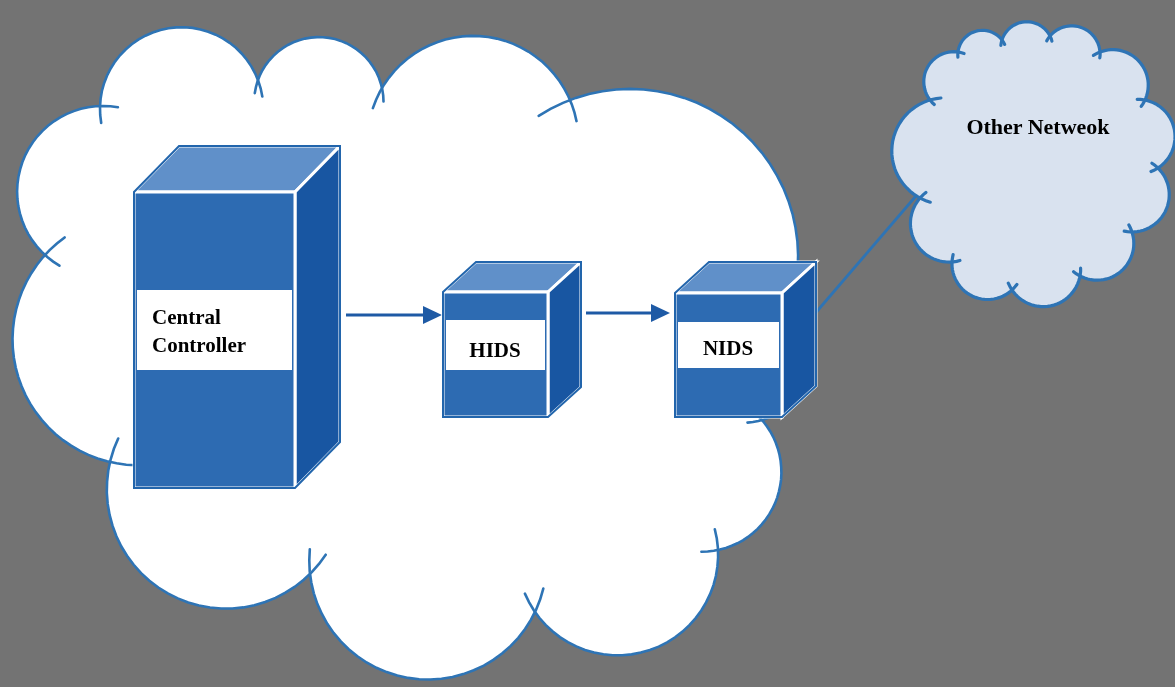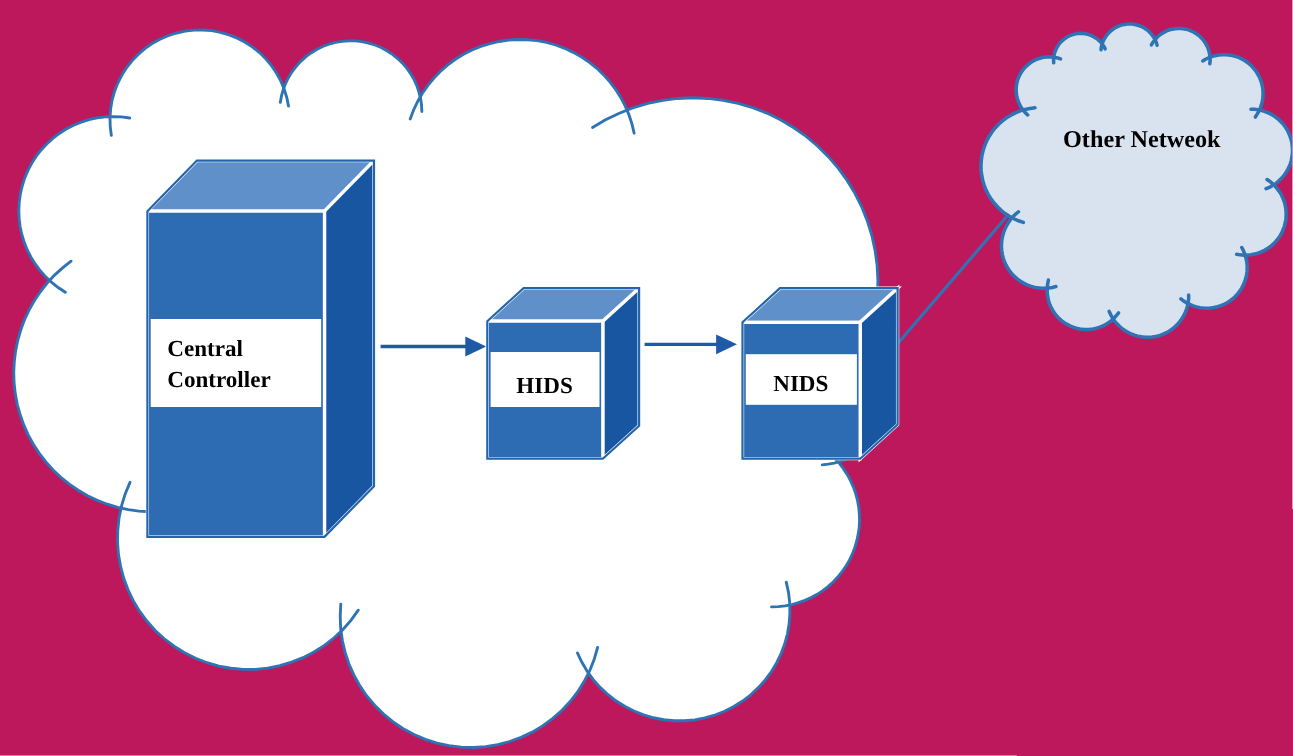--- a/index.html
+++ b/index.html
@@ -4,21 +4,21 @@
 <style>
   html, body {
     margin: 0;
     padding: 0;
     background: #ffffff;
   }
   .stage {
     position: relative;
     width: 1175px;
     height: 687px;
-    background: #be185d;
+    background: #737373;
     overflow: hidden;
     font-family: "Liberation Serif", "DejaVu Serif", serif;
   }
   svg { display: block; }
   text {
     font-family: "Liberation Serif", "DejaVu Serif", serif;
     font-weight: bold;
     fill: #000000;
   }
 </style>

